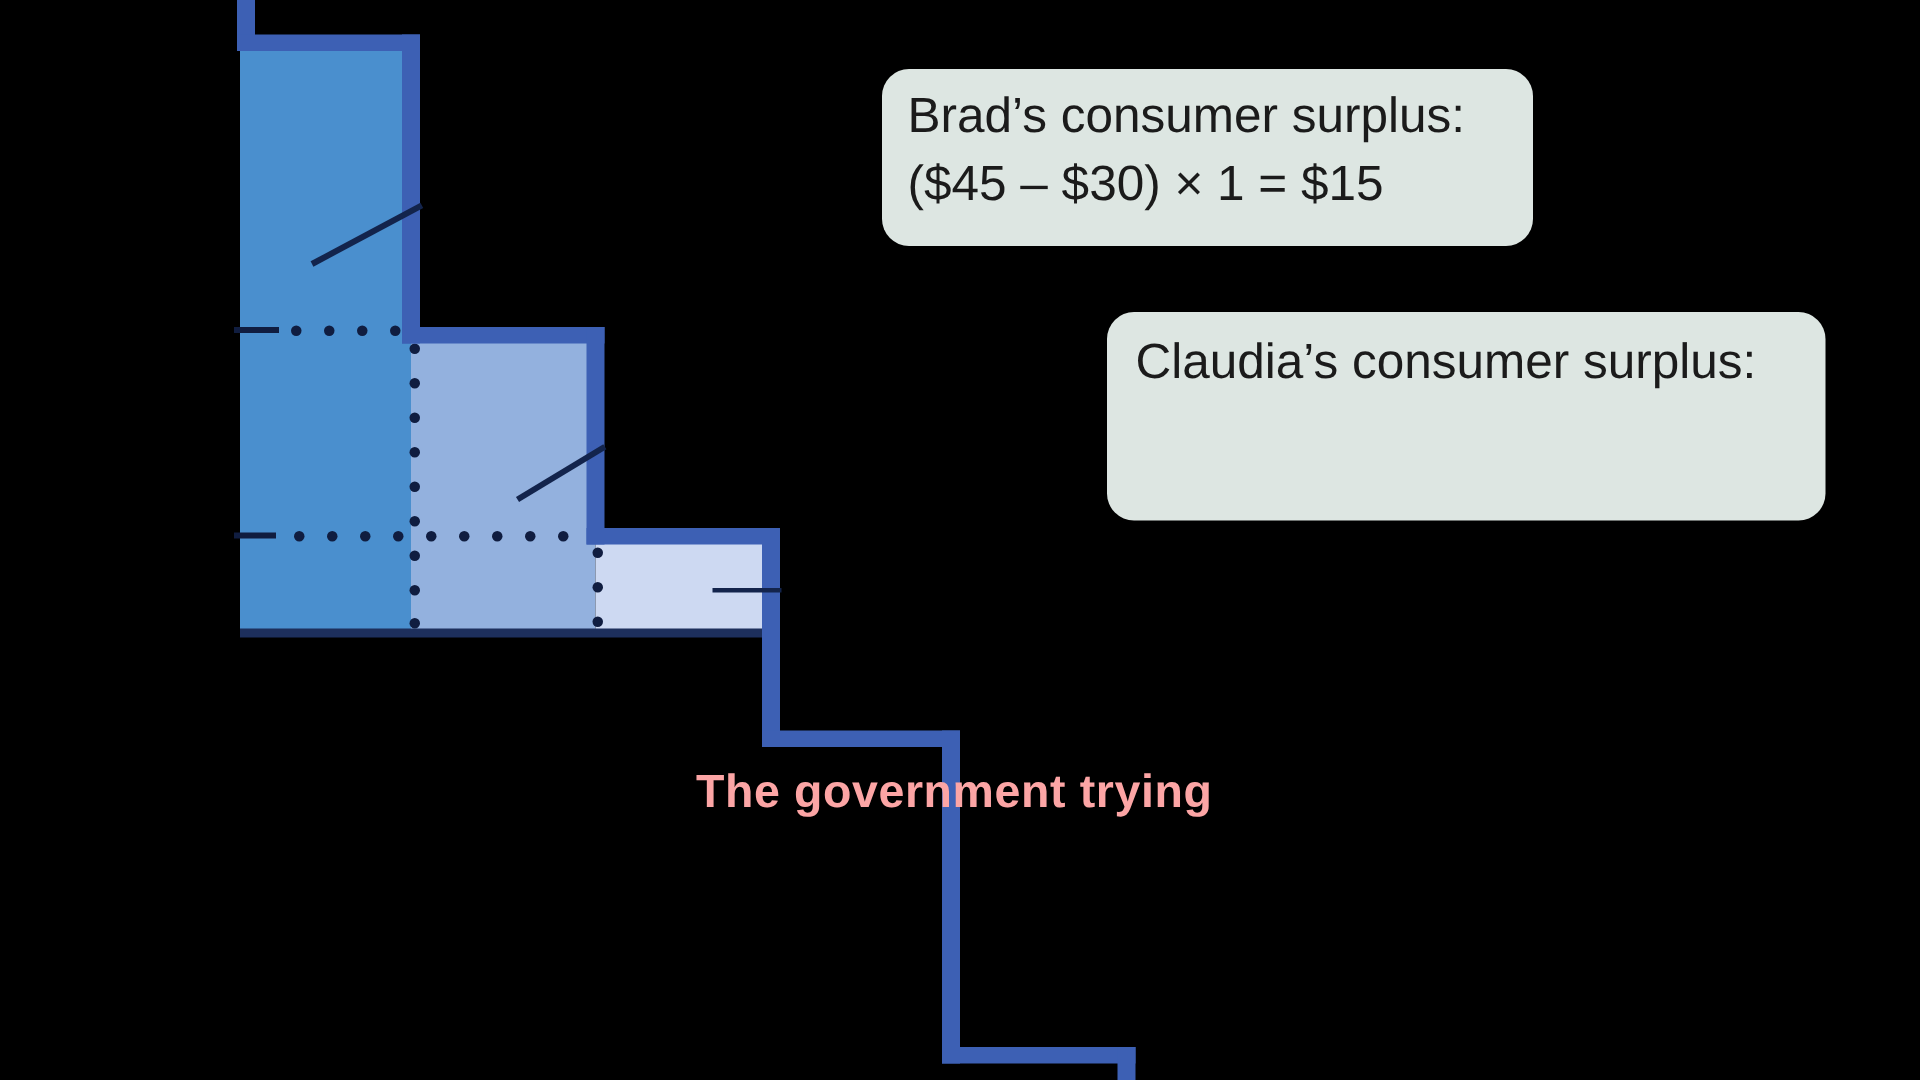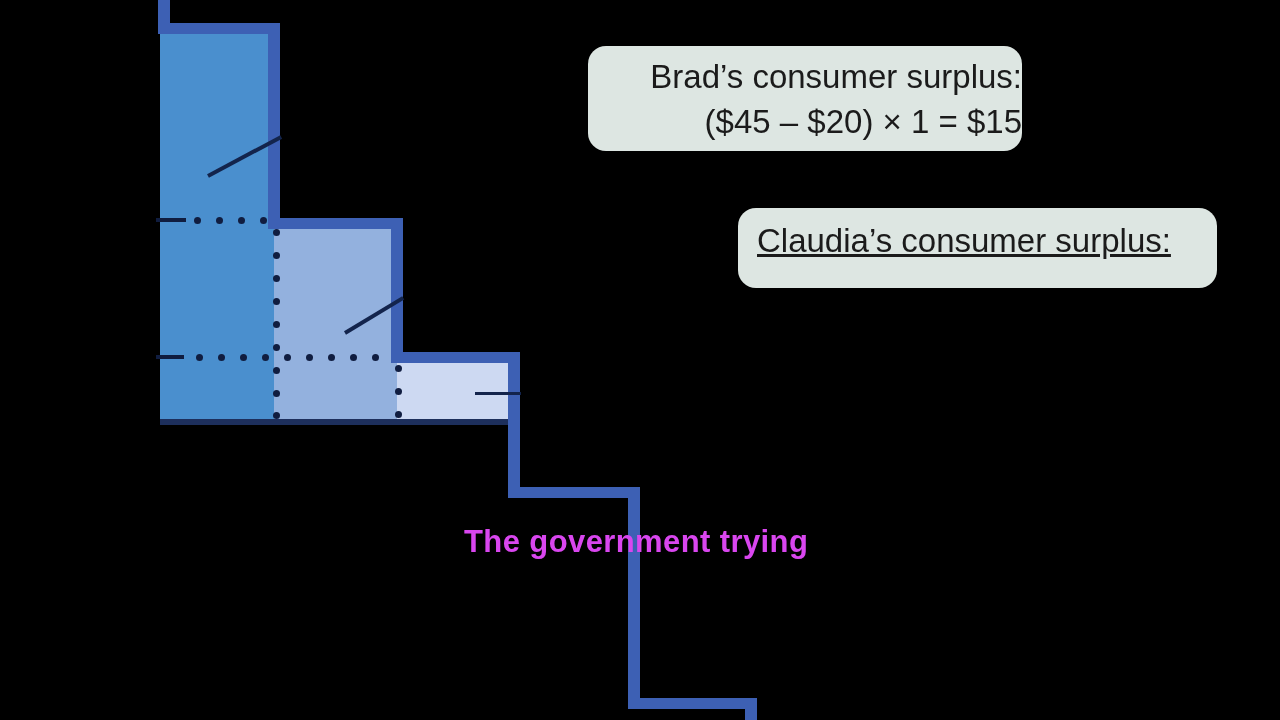--- a/index.html
+++ b/index.html
@@ -82,24 +82,24 @@
       <div class="curve-seg" style="left: 508px; top: 352px; width: 12px; height: 146px; background: rgb(61, 96, 180);"></div>
       <div class="curve-seg" style="left: 508px; top: 487px; width: 132px; height: 11px; background: rgb(61, 96, 180);"></div>
       <div class="curve-seg" style="left: 628px; top: 487px; width: 12px; height: 222px; background: rgb(61, 96, 180);"></div>
       <div class="curve-seg" style="left: 628px; top: 698px; width: 129px; height: 11px; background: rgb(61, 96, 180);"></div>
       <div class="curve-seg" style="left: 745px; top: 698px; width: 12px; height: 22px; background: rgb(61, 96, 180);"></div>
       <div class="leader" style="left: 208px; top: 174px; width: 82.7647px; height: 4px; background: rgb(19, 36, 76); transform: rotate(-28.1132deg);"></div>
       <div class="leader" style="left: 345px; top: 331px; width: 67.7422px; height: 4px; background: rgb(19, 36, 76); transform: rotate(-31.1088deg);"></div>
       <div class="leader" style="left: 475px; top: 391.5px; width: 46px; height: 3px; background: rgb(19, 36, 76); transform: rotate(0deg);"></div>
     </div>
 
-  <div class="callout" id="callout-brad" style="left: 588px; top: 46px; width: 434px; height: 105px; padding-top: 8px; padding-left: 17px; background: rgb(221, 230, 226); color: rgb(27, 27, 27); text-align: right;">
+  <div class="callout" id="callout-brad" style="left: 588px; top: 46px; width: 434px; height: 118px; padding-top: 8px; padding-left: 17px; background: rgb(221, 230, 226); color: rgb(27, 27, 27);">
     <div class="line">Brad’s consumer surplus:</div>
-    <div class="line">($45 – $20) × 1 = $15</div>
+    <div class="line">($45 – $30) × 1 = $15</div>
   </div>
 
-  <div class="callout" id="callout-claudia" style="left: 738px; top: 208px; width: 479px; height: 80px; padding-top: 10px; padding-left: 19px; background: rgb(221, 230, 226); color: rgb(27, 27, 27); text-decoration: underline;">
+  <div class="callout" id="callout-claudia" style="left: 738px; top: 208px; width: 479px; height: 139px; padding-top: 10px; padding-left: 19px; background: rgb(221, 230, 226); color: rgb(27, 27, 27);">
     <div class="line">Claudia’s consumer surplus:</div>
   </div>
 
-  <div id="caption" style="left: 464px; top: 524px; color: #d946ef;">The government trying</div>
+  <div id="caption" style="left: 464px; top: 510px; color: #fca5a5;">The government trying</div>
 
 </div>
 
 </body></html>

